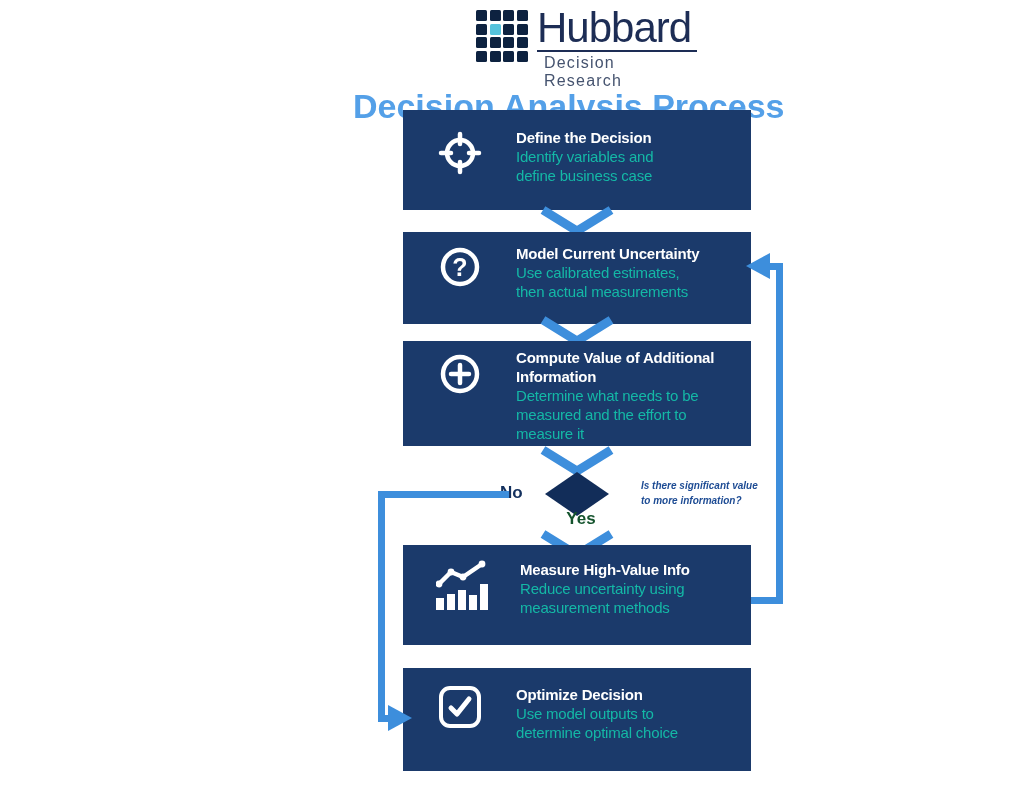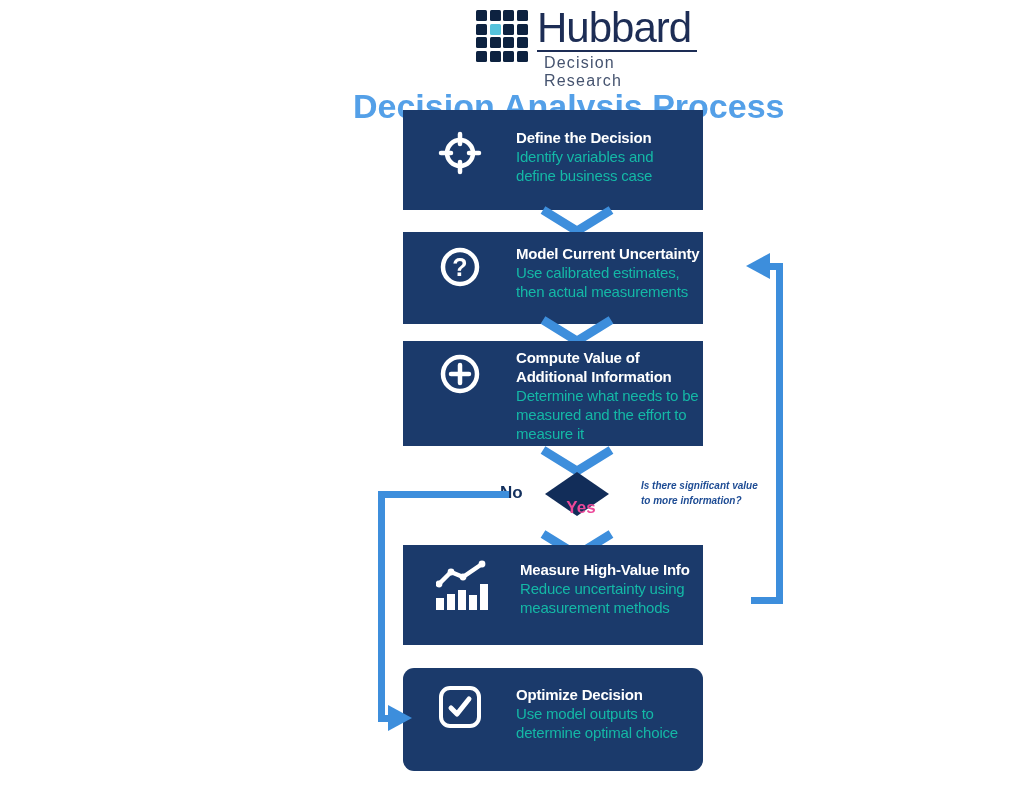--- a/index.html
+++ b/index.html
@@ -21,50 +21,50 @@
     border-bottom:2.5px solid #1D2D55;padding-bottom:0px;
   }
   .logo-sub{font-size:16px;color:#45536F;letter-spacing:1.2px;margin-top:2px;padding-left:7px;}
   
   .page-title{
     position:absolute;left:353px;top:64px;width:460px;text-align:left;
     font-size:34px;font-weight:bold;color:#54A0E8;letter-spacing:0px;
   }
   
   .step{
-    position:absolute;left:403px;width:300px;background:#1B3A6B;
+    position:absolute;left:403px;width:348px;background:#1B3A6B;
     display:flex;align-items:flex-start;box-sizing:border-box;padding-left:33px;
   }
   .step-icon{flex:0 0 48px;margin-top:15px;}
   .step-text{margin-left:32px;width:232px;color:#ffffff;}
   .step-text h2{
     margin:0;font-size:15px;line-height:19px;font-weight:bold;color:#ffffff;letter-spacing:-0.2px;
   }
   .step-text p{
     margin:0;font-size:15px;line-height:19px;color:#14b8a6;white-space:pre-line;letter-spacing:-0.2px;
   }
   #step1{top:110px;height:100px;}
   #step2{top:232px;height:92px;}  #step2 .step-text{margin-top:-3px;} #step2 .step-icon{margin-top:11px;}
   #step3{top:341px;height:105px;} #step3 .step-text{margin-top:-8px;} #step3 .step-icon{margin-top:9px;}
   #step4{top:533px;height:100px;margin-top:12px;}
-  #step5{top:668px;height:103px;border-radius:11px;} #step5 .step-text{margin-top:2px;}
+  #step5{top:668px;height:103px;} #step5 .step-text{margin-top:2px;}
   .step1-pad{padding-top:18px;}
   .step-pad{padding-top:15px;}
   
   .chevron{position:absolute;left:537px;width:80px;height:30px;}
   #chev1{top:206px;} #chev2{top:316px;} #chev3{top:446px;} #chev4{top:530px;}
   
   .diamond{position:absolute;left:544px;top:471px;}
   .lbl-no{
     position:absolute;left:500px;top:483px;width:38px;text-align:left;
     font-size:17px;font-weight:bold;color:#13305E;
   }
   .lbl-yes{
-    position:absolute;left:556px;top:498px;width:50px;text-align:center;
-    font-size:17px;font-weight:bold;color:#ec4899;
+    position:absolute;left:556px;top:509px;width:50px;text-align:center;
+    font-size:17px;font-weight:bold;color:#14532d;
   }
   .question{
     position:absolute;left:641px;top:478px;width:130px;
     font-size:10px;line-height:15px;font-weight:bold;font-style:italic;color:#1E4C94;
     white-space:pre-line;
   }
   
   .seg{position:absolute;background:#3D8EDC;}
   
   #loop-bottom{left:751px;top:597px;width:32px;height:7px;}

